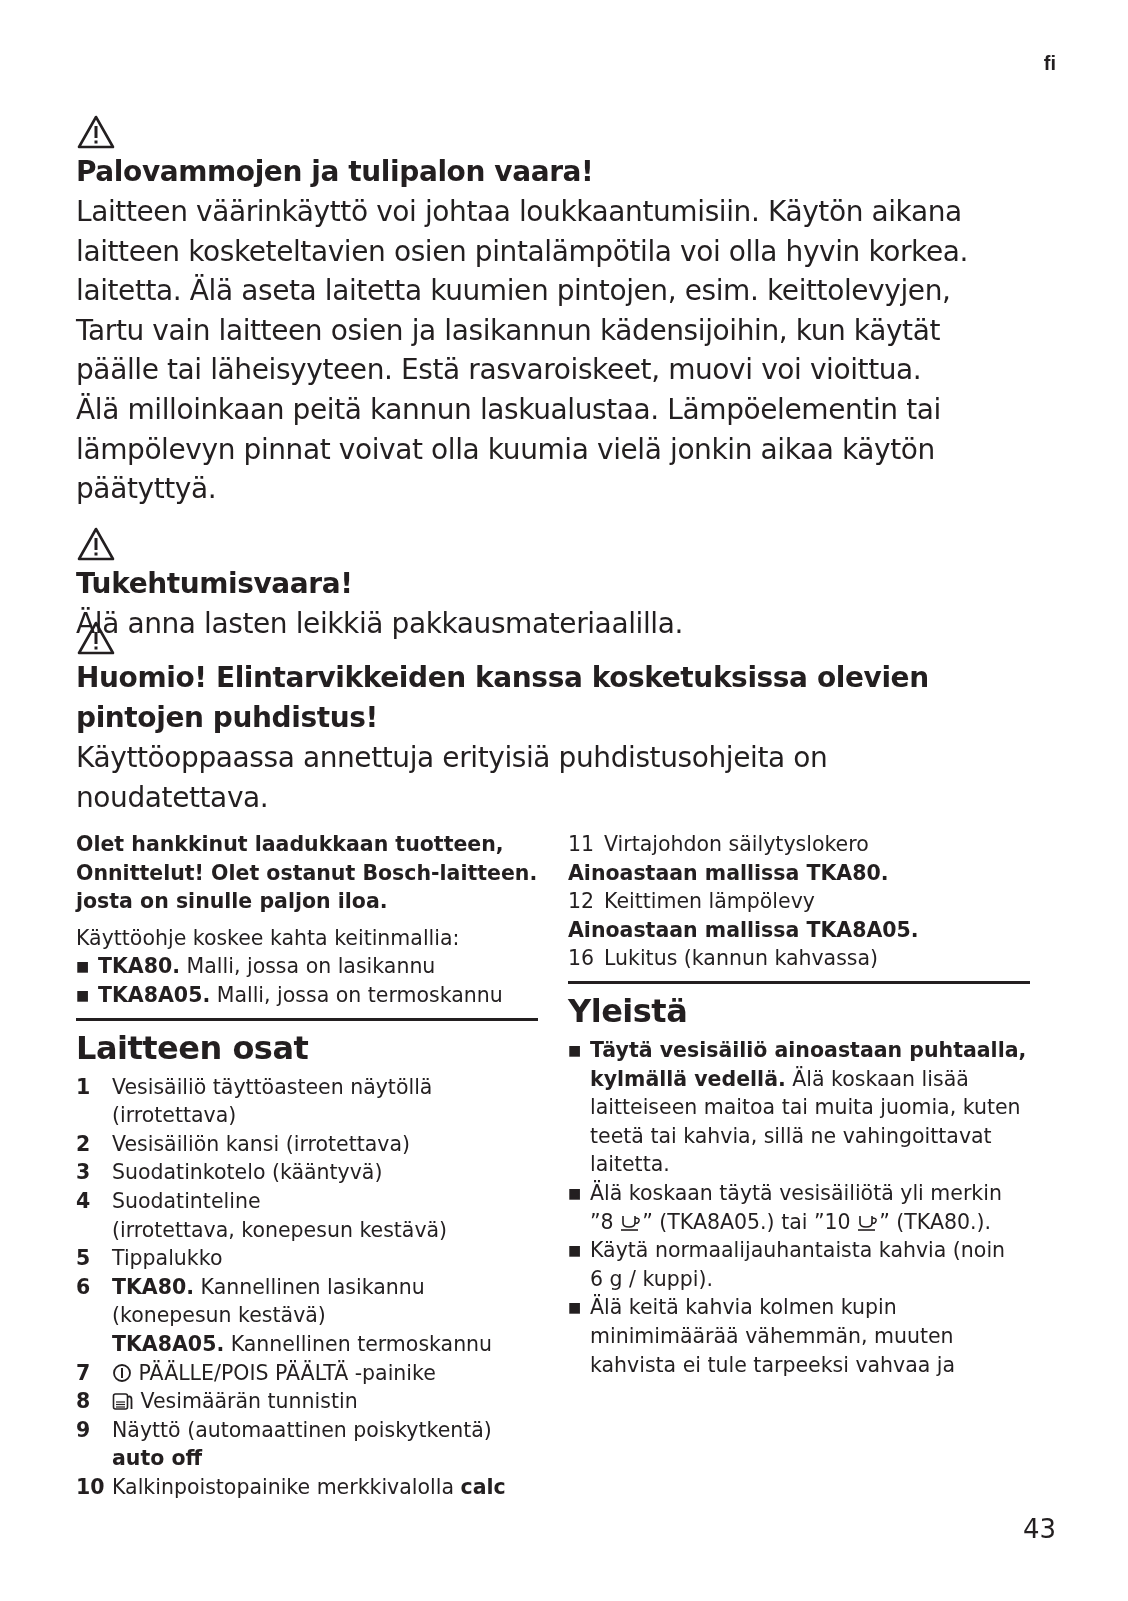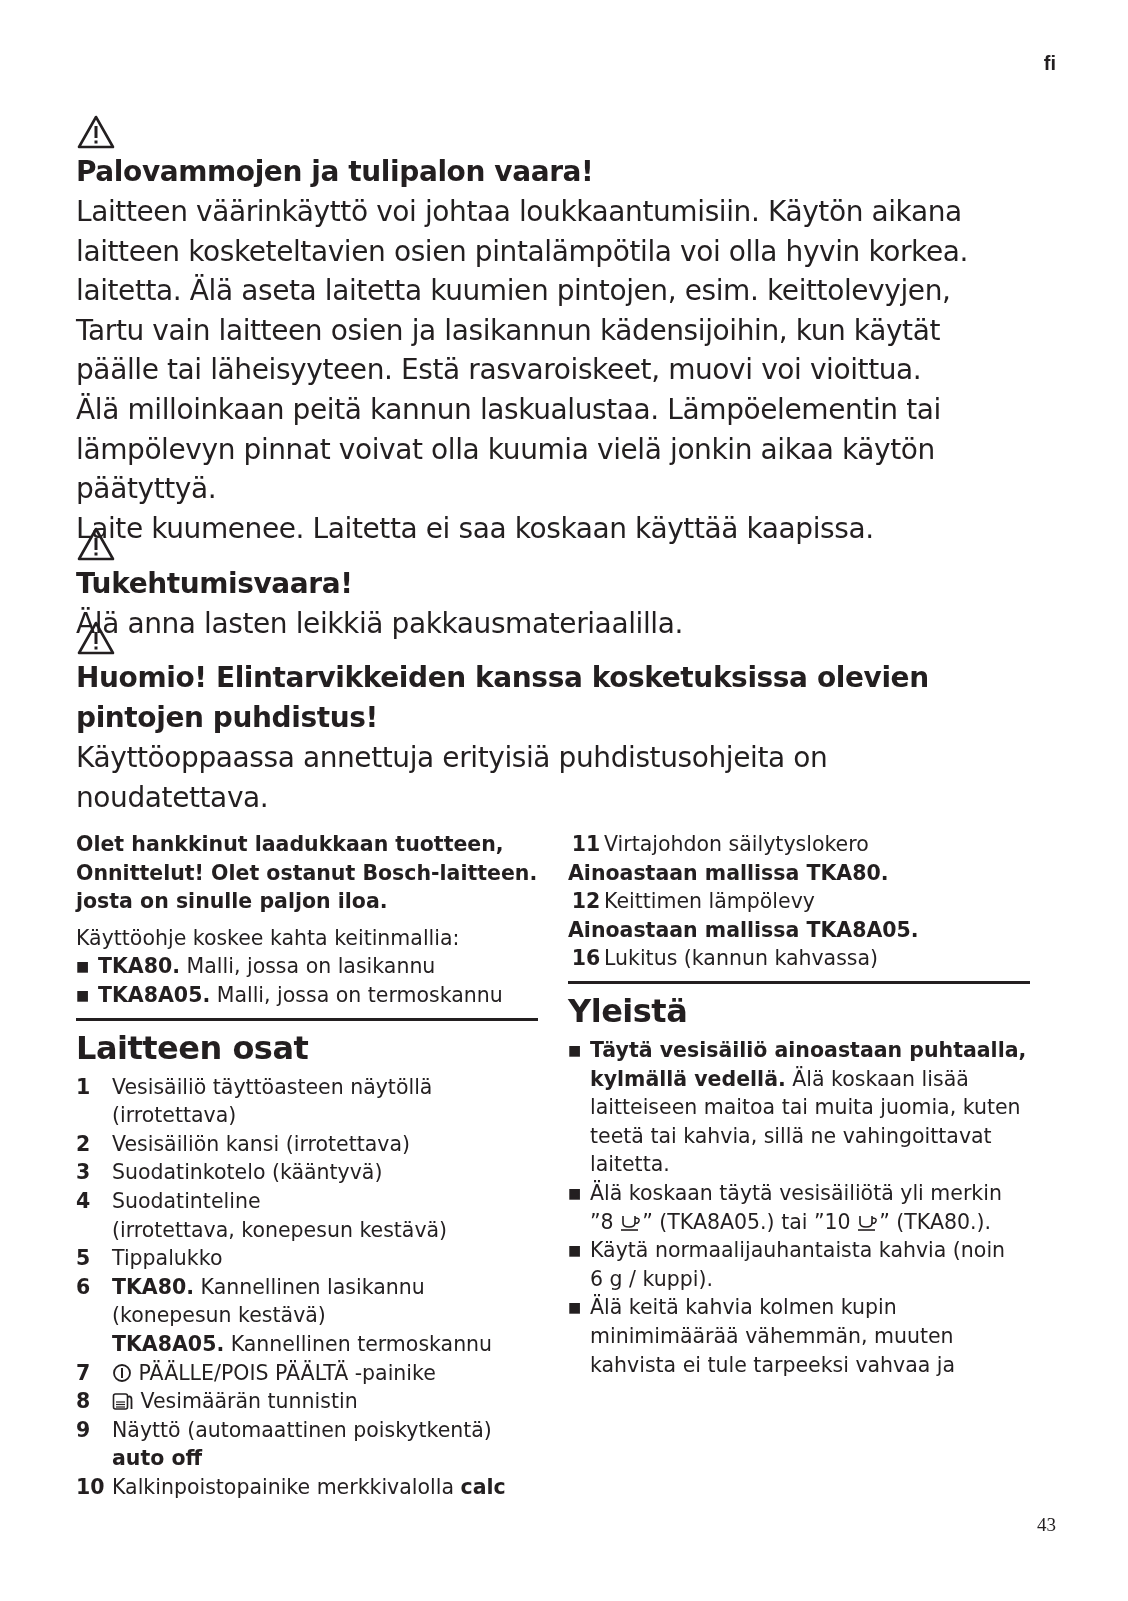--- a/index.html
+++ b/index.html
@@ -2,41 +2,41 @@
 <html><head>
 <meta charset="utf-8">
 <style>
   html, body { margin: 0; padding: 0; background: #ffffff; }
   body {
     width: 1128px; height: 1601px; position: relative; overflow: hidden;
     font-family: "DejaVu Sans", "Liberation Sans", sans-serif;
     color: #231f20;
   }
   .lang { position: absolute; top: 52px; right: 72px; font-weight: bold; font-size: 20px; font-family: "Liberation Sans", sans-serif; }
-  .page-num { position: absolute; top: 1514px; right: 72px; font-size: 19px; font-family: Liberation Serif, serif; }
+  .page-num { position: absolute; top: 1514px; right: 72px; font-size: 26px; }
 
   .warn-block { position: absolute; left: 76px; width: 980px; }
   .warn-title { font-weight: bold; font-size: 28px; line-height: 40px; display: flex; align-items: flex-start; flex-direction: column; }
   .warn-title .tri { width: 40px; flex: 0 0 40px; height: 36px; margin-top: 2px; }
   .warn-title .txt { letter-spacing: -0.4px; }
   .warn-body { font-size: 28px; line-height: 39.6px; letter-spacing: -0.4px; }
 
   .col { position: absolute; font-size: 20.5px; line-height: 28.6px; }
   .col-left { left: 76px; width: 462px; top: 830px; }
   .col-right { left: 568px; width: 462px; top: 830px; }
   .intro { font-weight: bold; margin-bottom: 8px; }
   .bul { display: flex; }
   .bul .sq { flex: 0 0 22px; font-size: 14px; line-height: 28.6px; }
   .b { font-weight: bold; }
   .rule { border-top: 3px solid #231f20; margin: 8px 0 4px 0; }
   .h2 { font-size: 32px; font-weight: bold; line-height: 46px; letter-spacing: -0.5px; margin-bottom: 2px; }
   .parts .row { display: flex; }
   .parts .num { flex: 0 0 36px; font-weight: bold; }
   .rp .row { display: flex; }
-  .rp .num { flex: 0 0 36px; font-weight: bold; text-align: center; }
+  .rp .num { flex: 0 0 36px; font-weight: normal; }
   .sub { font-weight: bold; }
   .ybul { display: flex; }
   .ybul .sq { flex: 0 0 22px; font-size: 14px; line-height: 28.6px; }
   .ico { display: inline-block; vertical-align: -3px; }
 </style>
 </head>
 <body>
 
 <div class="lang">fi</div>
 
@@ -51,21 +51,20 @@
   </div>
   <div class="warn-body">
     <div>Laitteen väärinkäyttö voi johtaa loukkaantumisiin. Käytön aikana</div>
     <div>laitteen kosketeltavien osien pintalämpötila voi olla hyvin korkea.</div>
     <div>laitetta. Älä aseta laitetta kuumien pintojen, esim. keittolevyjen,</div>
     <div>Tartu vain laitteen osien ja lasikannun kädensijoihin, kun käytät</div>
     <div>päälle tai läheisyyteen. Estä rasvaroiskeet, muovi voi vioittua.</div>
     <div>Älä milloinkaan peitä kannun laskualustaa. Lämpöelementin tai</div>
     <div>lämpölevyn pinnat voivat olla kuumia vielä jonkin aikaa käytön</div>
     <div>päätyttyä.</div>
-    <div>Laite kuumenee. Laitetta ei saa koskaan käyttää kaapissa.</div>
   </div>
 </div>
 
 <div class="warn-block" style="top:522px;">
   <div class="warn-title">
     <svg class="tri" viewBox="0 0 40 36">
         <path d="M20 3 L37 33 L3 33 Z" fill="none" stroke="#231f20" stroke-width="2.6" stroke-linejoin="round"></path>
         <rect x="18.5" y="12" width="3" height="12" fill="#231f20"></rect>
         <rect x="18.5" y="26.5" width="3" height="3" fill="#231f20"></rect>
       </svg>

